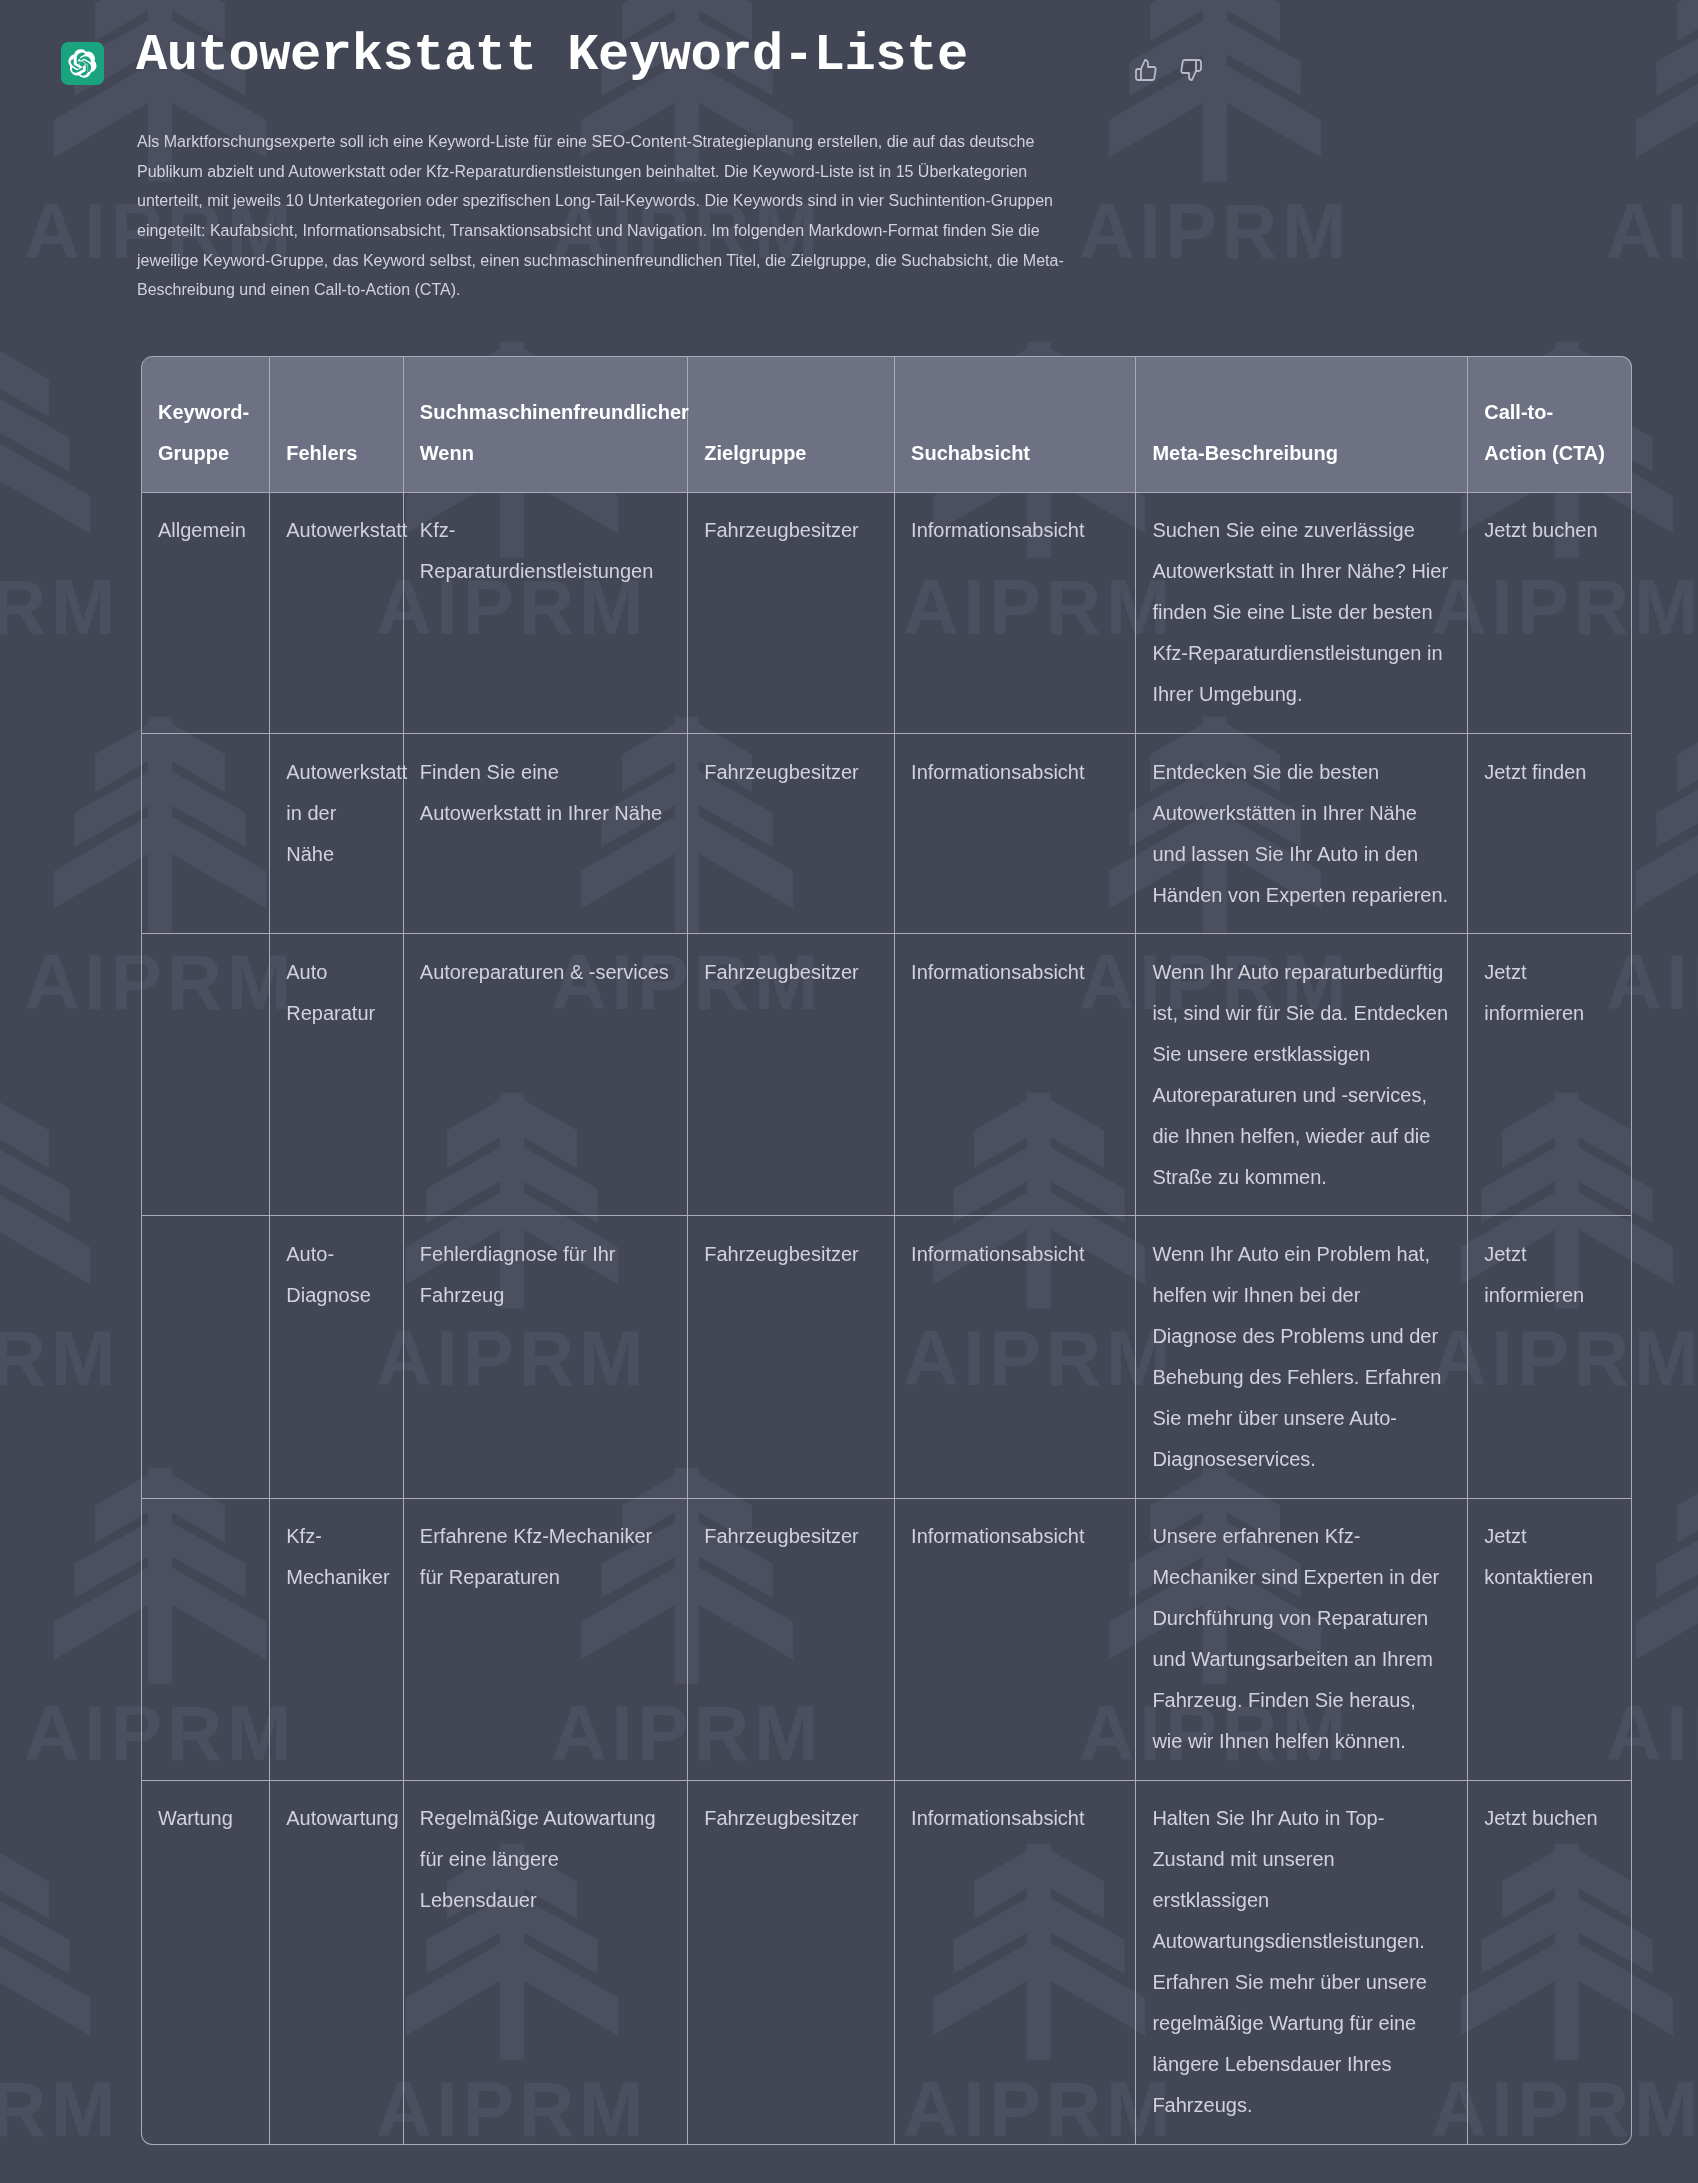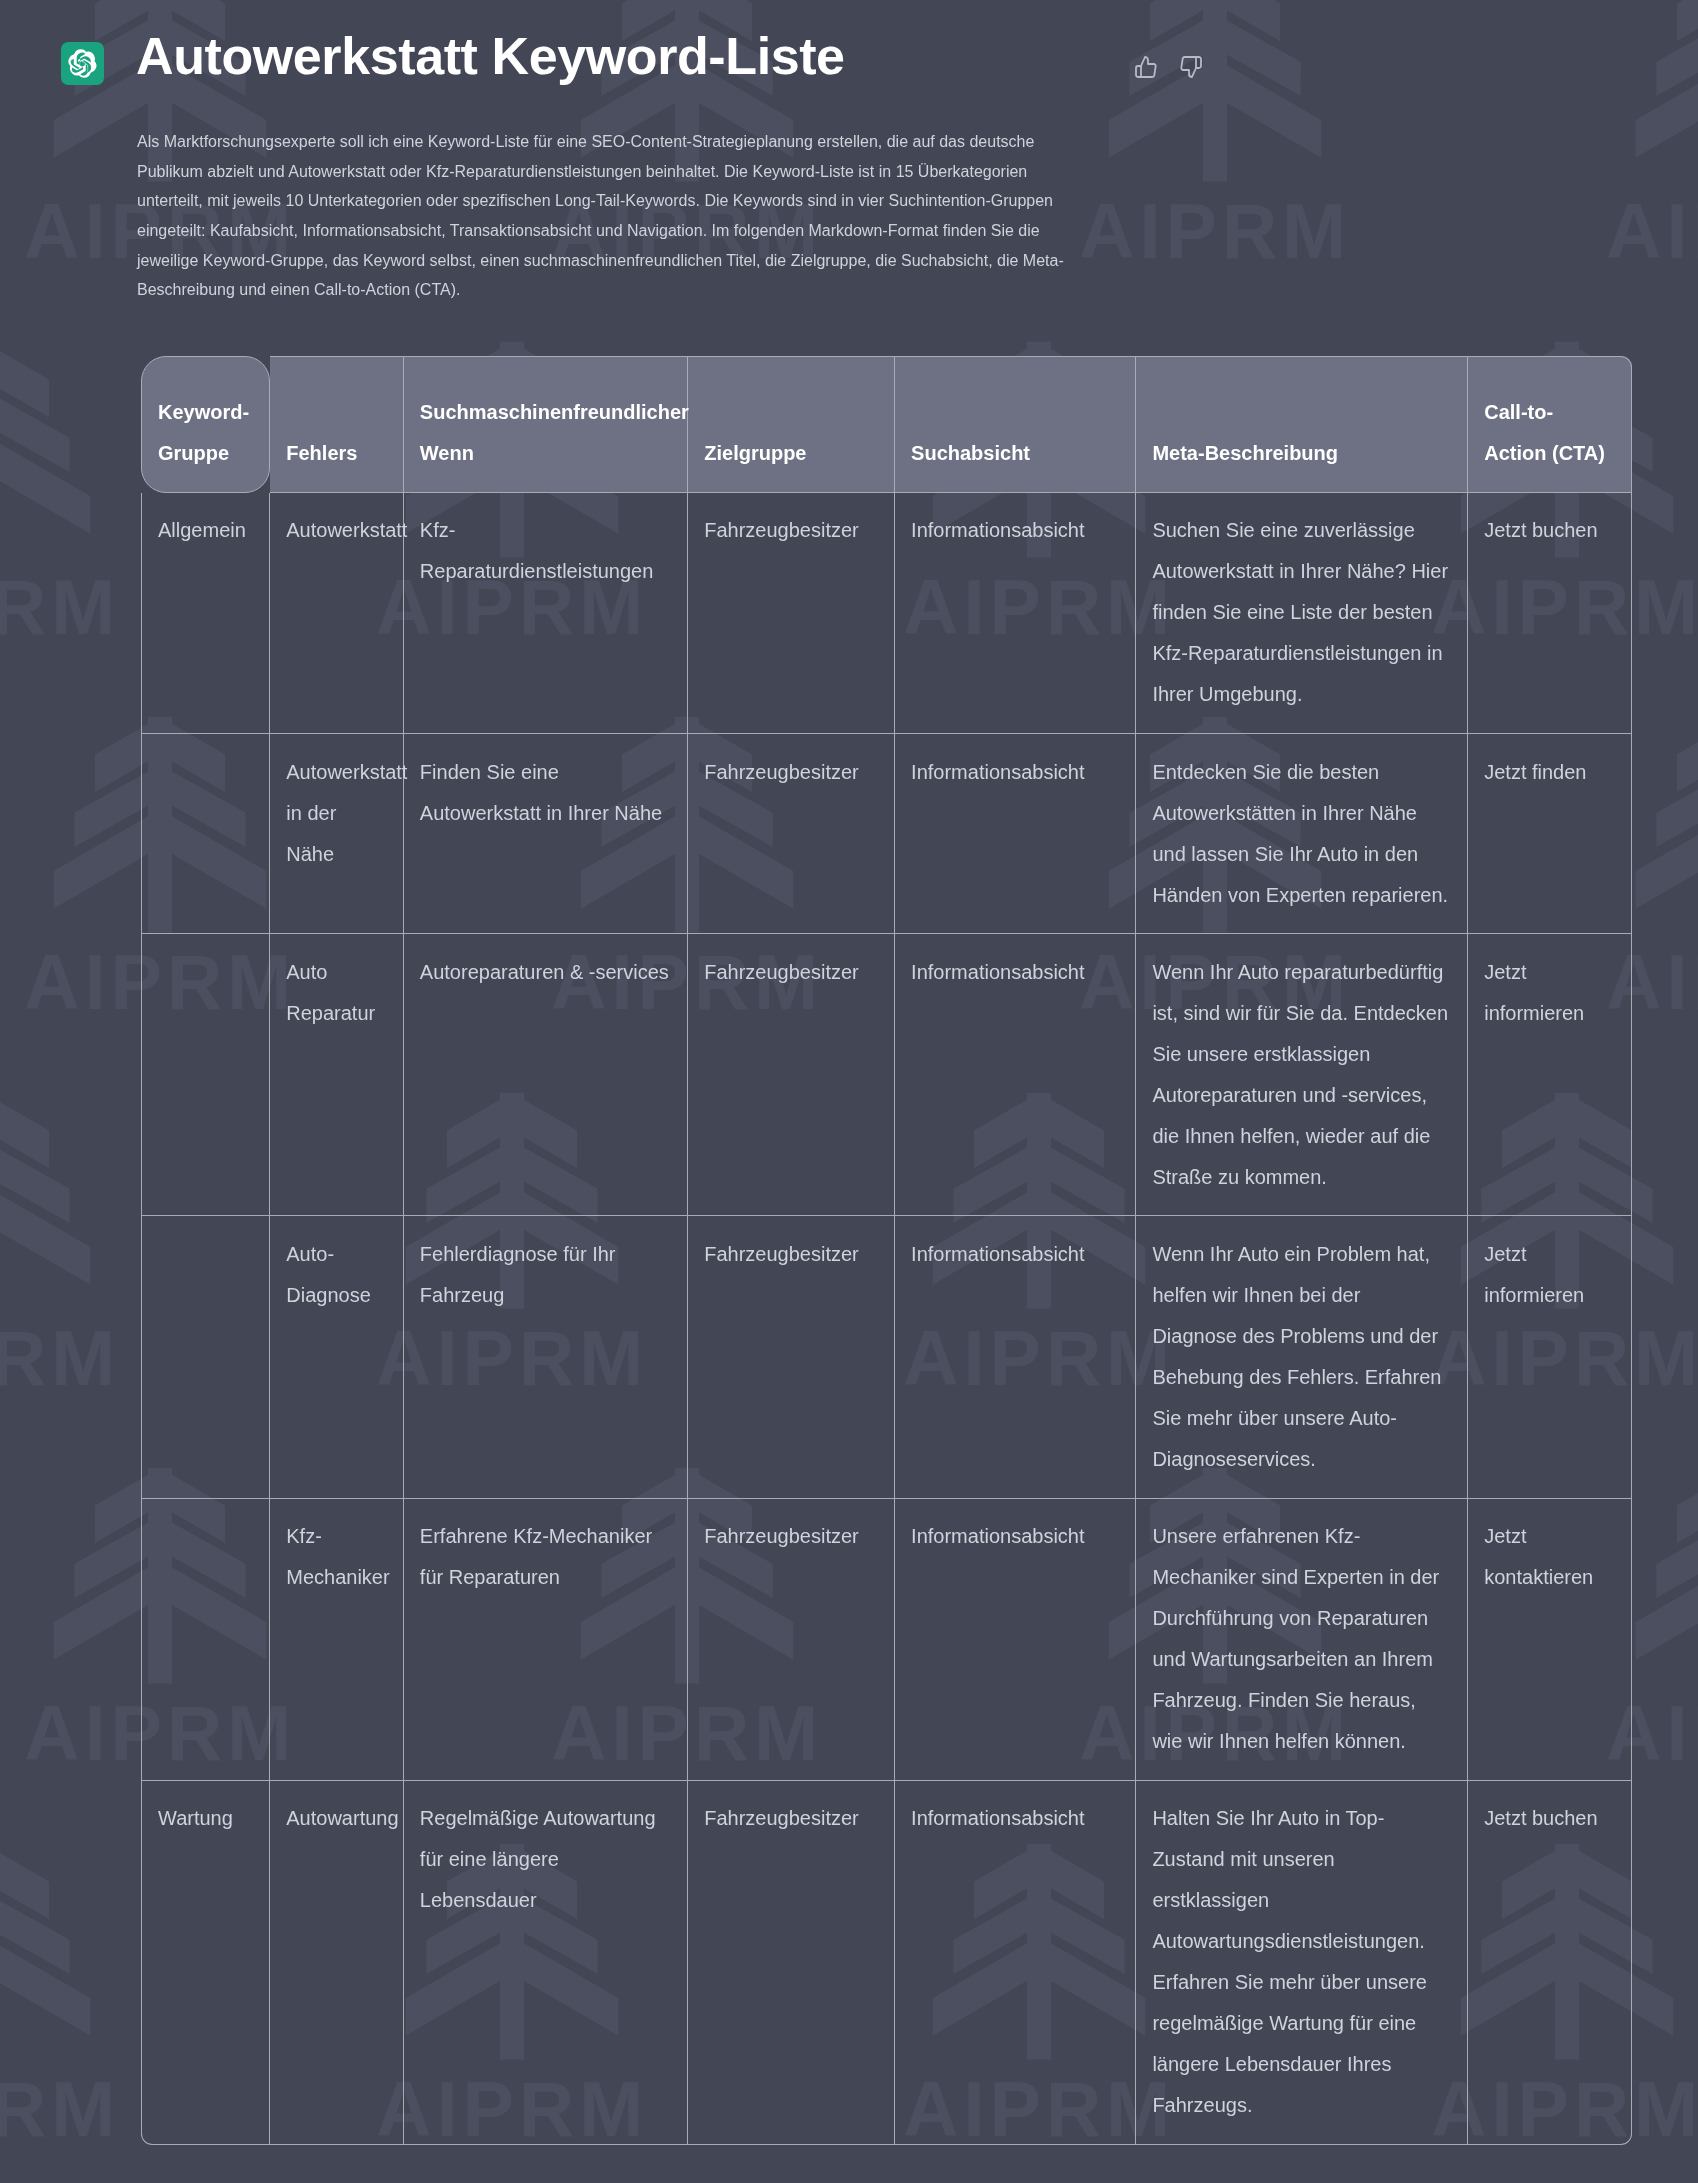--- a/index.html
+++ b/index.html
@@ -42,22 +42,23 @@
   }
 
   
   .content {
     position: relative;
     z-index: 2;
     padding: 0;
   }
   .header-row {
     display: flex;
-    align-items: center;
+    align-items: flex-end;
     padding: 27px 16px 0 0;
+    font-family: Liberation Mono, monospace;
   }
   .avatar {
     width: 43px; height: 43px;
     border-radius: 7.2px;
     background: #19a37f;
     margin-left: 61px;
     margin-top: 14.4px;
     display: flex; align-items: center; justify-content: center;
     flex: 0 0 auto;
   }
@@ -118,21 +119,21 @@
     border-left: 0.8px solid #a9abb6;
   }
   table.kw thead th {
     background: #6e7183;
     color: #ffffff;
     font-weight: 700;
     border-top: 0.8px solid #a9abb6;
     vertical-align: bottom;
     height: 137px;
   }
-  table.kw thead th:first-child { border-top-left-radius: 11.2px; border-radius: 25px; }
+  table.kw thead th:first-child { border-top-left-radius: 11.2px; }
   table.kw thead th:last-child  { border-top-right-radius: 11.2px; }
   table.kw tbody td { color: #d0d2dc; background: transparent; }
   table.kw tbody tr:last-child td:first-child { border-bottom-left-radius: 11.2px; }
   table.kw tbody tr:last-child td:last-child  { border-bottom-right-radius: 11.2px; }
 
   col.c0 { width: 120px; }
   col.c1 { width: 124px; }
   col.c2 { width: 264px; }
   col.c3 { width: 192px; }
   col.c4 { width: 224px; }

